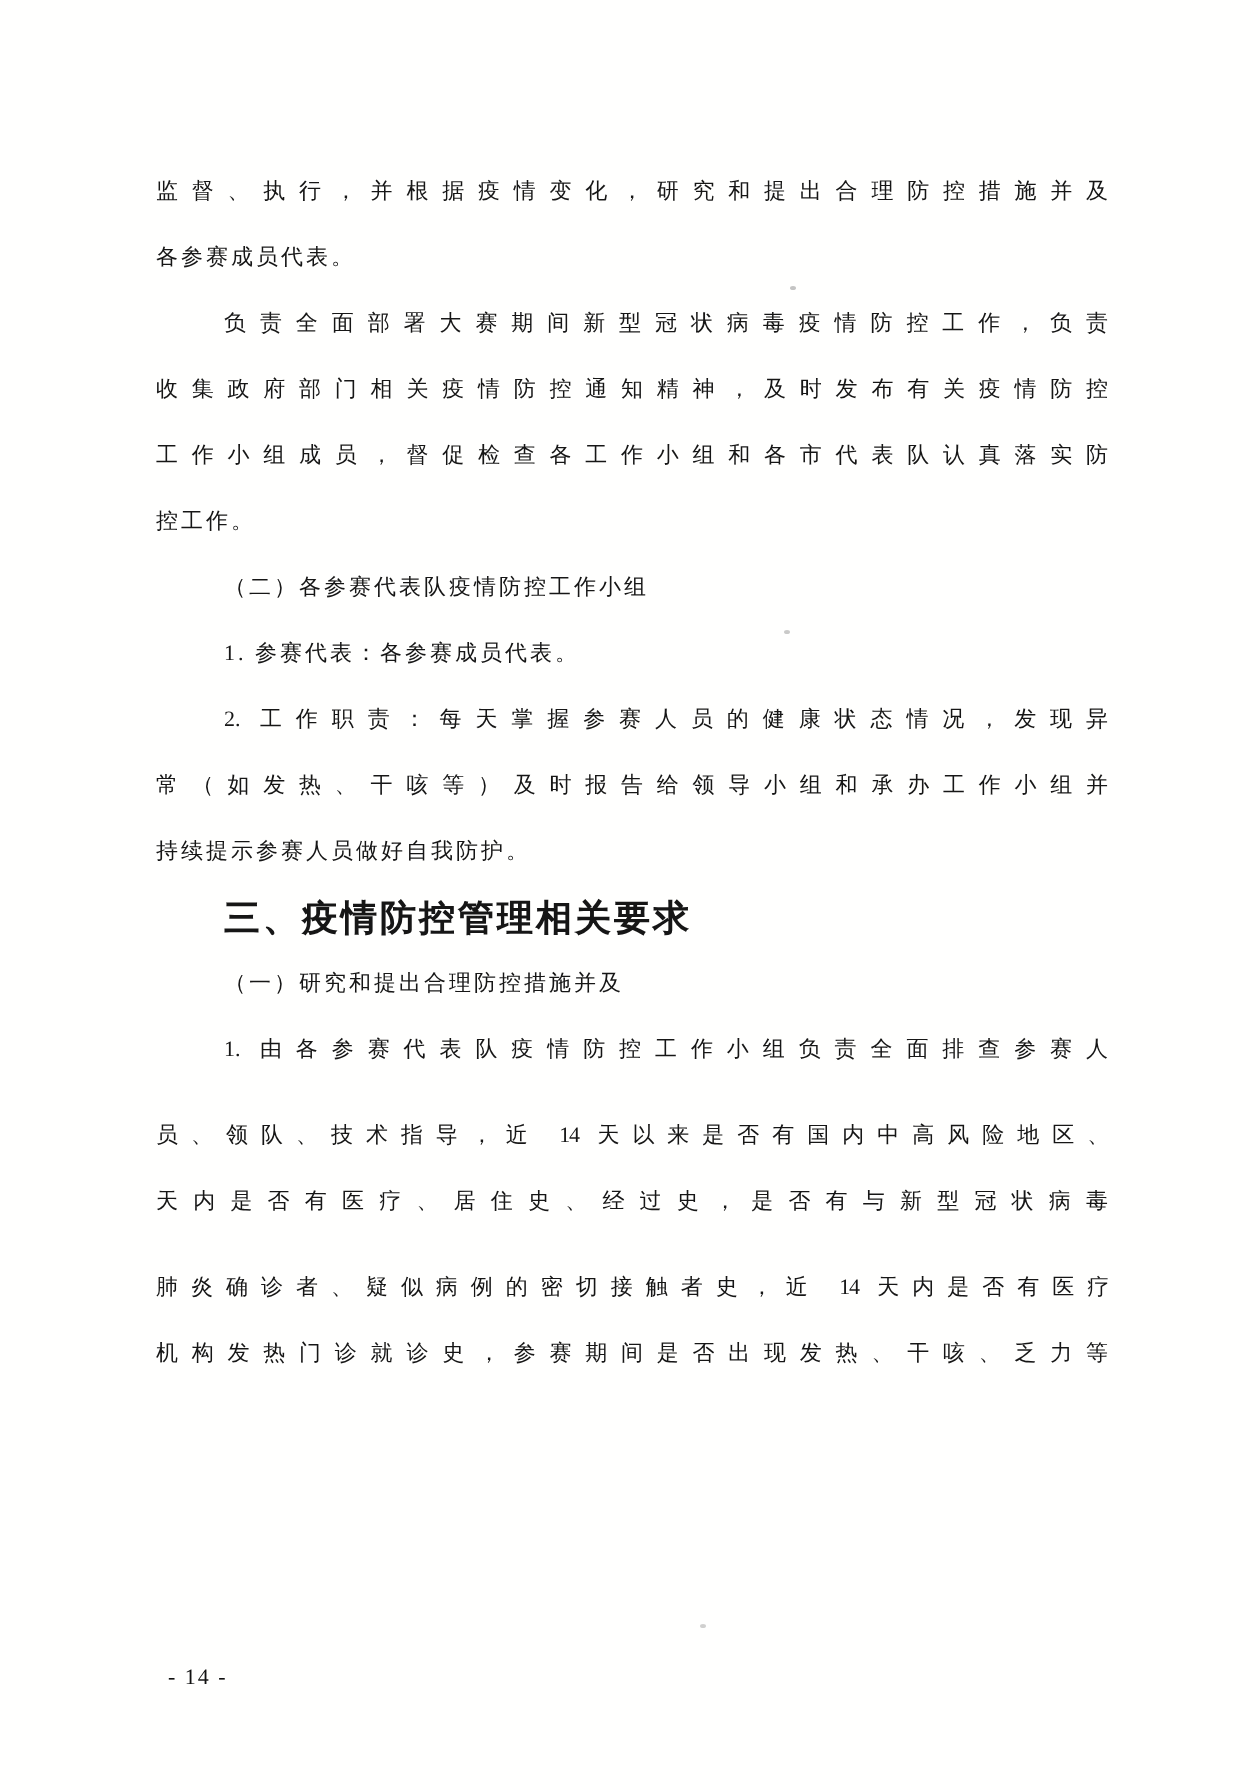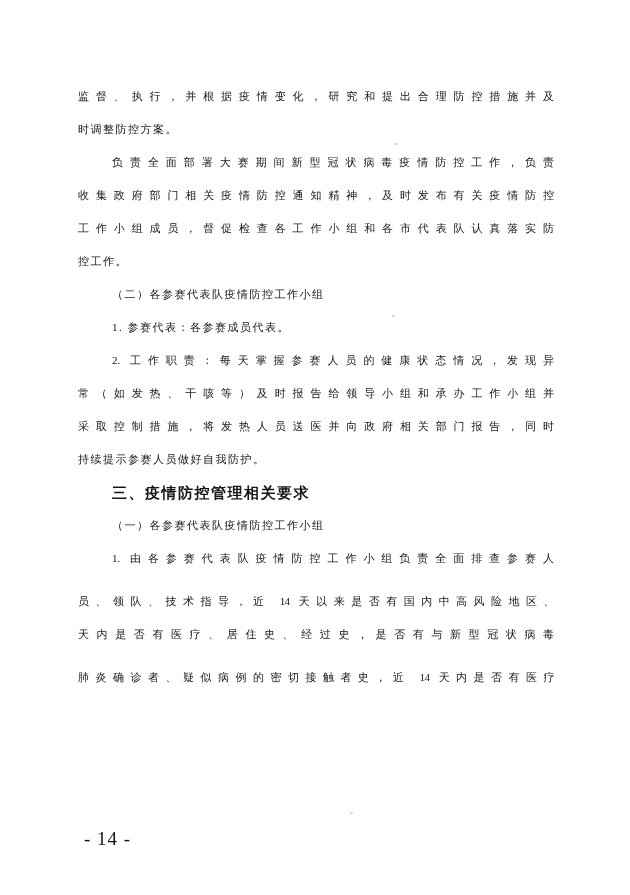--- a/index.html
+++ b/index.html
@@ -40,30 +40,30 @@
   .ind {
     text-indent: 34px;
   }
   .tight {
     letter-spacing: -0.6px;
     margin-top: 10px;
   }
   .hei {
     font-family: "Liberation Sans", "DejaVu Sans", sans-serif;
     font-weight: bold;
-    font-size: 15px;
+    font-size: 18px;
     letter-spacing: 1.5px;
     text-align: left;
     text-align-last: left;
   }
   .pagenum {
     position: absolute;
     left: 84px;
     top: 829px;
-    font-size: 19px;
+    font-size: 11px;
     line-height: 20px;
     letter-spacing: 1px;
     color: #111111;
     text-align: right;
   }
   .speck {
     position: absolute;
     border-radius: 50%;
     background: #8a8a8a;
   }
@@ -71,37 +71,37 @@
   .speck.s2 { left: 392px; top: 315px; width: 3px; height: 2px; opacity: 0.45; }
   .speck.s3 { left: 350px; top: 812px; width: 3px; height: 2px; opacity: 0.4; }
 </style>
 </head>
 <body>
 
 <div class="page">
 
   <div class="textblock">
     <div class="line">监督、执行，并根据疫情变化，研究和提出合理防控措施并及</div>
-    <div class="line last">时调整防控方案。</div>
+    <div class="line last">各参赛成员代表。</div>
     <div class="line ind">负责全面部署大赛期间新型冠状病毒疫情防控工作，负责</div>
     <div class="line">收集政府部门相关疫情防控通知精神，及时发布有关疫情防控</div>
     <div class="line">工作小组成员，督促检查各工作小组和各市代表队认真落实防</div>
     <div class="line last">控工作。</div>
     <div class="line last ind">（二）各参赛代表队疫情防控工作小组</div>
     <div class="line last ind">1. 参赛代表：各参赛成员代表。</div>
     <div class="line ind">2. 工作职责：每天掌握参赛人员的健康状态情况，发现异</div>
     <div class="line">常（如发热、干咳等）及时报告给领导小组和承办工作小组并</div>
-    <div class="line">采取控制措施，将发热人员送医并向政府相关部门报告，同时</div>
     <div class="line last">持续提示参赛人员做好自我防护。</div>
     <div class="line hei ind">三、疫情防控管理相关要求</div>
-    <div class="line last ind">（一）各参赛代表队疫情防控工作小组</div>
+    <div class="line last ind">（一）研究和提出合理防控措施并及</div>
     <div class="line ind">1. 由各参赛代表队疫情防控工作小组负责全面排查参赛人</div>
     <div class="line tight">员、领队、技术指导，近 14 天以来是否有国内中高风险地区、</div>
     <div class="line">天内是否有医疗、居住史、经过史，是否有与新型冠状病毒</div>
     <div class="line tight">肺炎确诊者、疑似病例的密切接触者史，近 14 天内是否有医疗</div>
+    <div class="line">机构发热门诊就诊史，参赛期间是否出现发热、干咳、乏力等</div>
   </div>
 
   <div class="pagenum">- 14 -</div>
 
   <div class="speck s1"></div>
   <div class="speck s2"></div>
   <div class="speck s3"></div>
 
 </div>
 

